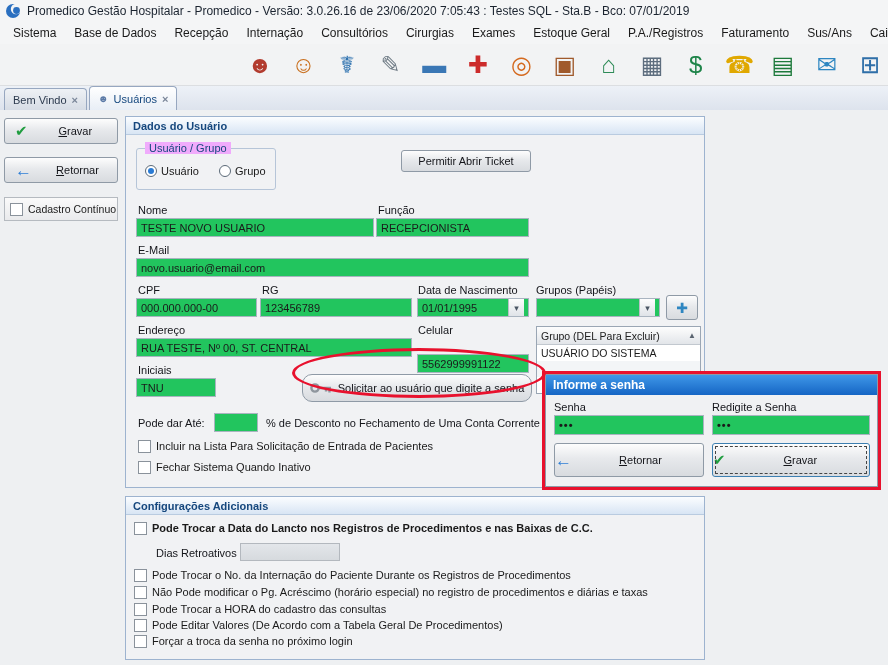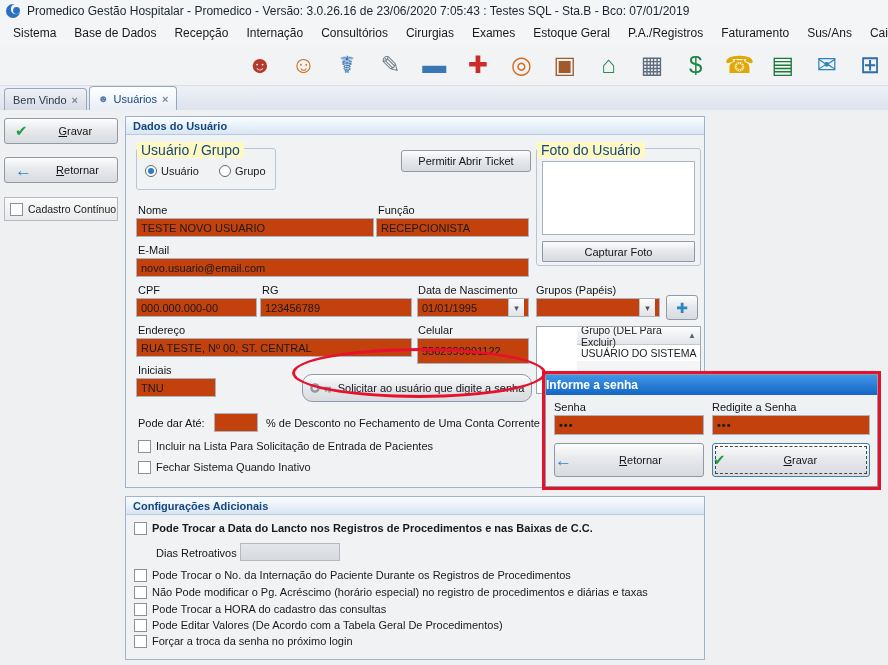--- a/index.html
+++ b/index.html
@@ -24,21 +24,21 @@
           padding-left:4px;box-sizing:border-box;gap:2px;}
   .tab{height:21px;display:flex;align-items:center;gap:5px;padding:0 8px;
        border:1px solid #97a7c0;border-bottom:none;border-radius:4px 4px 0 0;
        background:linear-gradient(#eef1f5,#d6dce5);font-size:11px;color:#2c3a4e;cursor:pointer;}
   .tab.active{background:linear-gradient(#ffffff,#e8eef6);color:#14477e;height:23px;}
   .tab .x{color:#7a8699;font-size:11px;font-weight:bold;}
   .tabicon{font-size:10px;color:#5b7aa6;}
 
   
   .lbl{position:absolute;white-space:nowrap;font-size:11px;color:#14151a;}
-  .inp{position:absolute;background:#c2410c;border:1px solid #a9b4c0;box-sizing:border-box;
+  .inp{position:absolute;background:#22c55e;border:1px solid #a9b4c0;box-sizing:border-box;
        font-size:11px;display:flex;align-items:center;padding:0 4px;overflow:hidden;white-space:nowrap;}
   .inp.disabled{background:linear-gradient(#e3e6ea,#d6dade);border-color:#b3b8be;}
   .combo .arrow{margin-left:auto;width:15px;align-self:stretch;display:flex;align-items:center;
        justify-content:center;background:linear-gradient(#fdfdfd,#dfe3e8);border-left:1px solid #b9c0c8;
        color:#4a5664;font-size:9px;}
   .btn{position:absolute;display:flex;align-items:center;justify-content:center;gap:6px;
        background:linear-gradient(#fdfdfd,#e7e9ec 45%,#d8dbdf);border:1px solid #8f9aa6;
        border-radius:3px;font-size:11px;box-sizing:border-box;cursor:pointer;color:#14151a;}
   .btn.focused{border:1px solid #3c7fb1;outline:1px dashed #444;outline-offset:-4px;}
   .uline{display:block;}
@@ -50,22 +50,22 @@
          box-sizing:border-box;display:inline-block;position:relative;flex:0 0 12px;}
   .radio.checked::after{content:"";position:absolute;left:2px;top:2px;width:6px;height:6px;
          border-radius:50%;background:#2a7bd4;}
 
   
   .panel{position:absolute;background:#f1f2f4;border:1px solid #9db3cf;box-sizing:border-box;}
   .panel-hd{height:17px;background:linear-gradient(#fbfdff,#d8e5f4);border-bottom:1px solid #b9cbe0;
             color:#15477d;font-weight:bold;font-size:11px;display:flex;align-items:center;
             padding-left:7px;}
   .gbox{position:absolute;border:1px solid #b6c5d8;border-radius:3px;box-sizing:border-box;}
-  .gtitle{position:absolute;top:-7px;left:0;background:#fef9c3;padding:0 4px;color:#15477d;
-          font-size:14px;white-space:nowrap;}
+  .gtitle{position:absolute;top:-7px;left:8px;background:#f0abfc;padding:0 4px;color:#15477d;
+          font-size:11px;white-space:nowrap;}
 
   
   .side-btn{left:4px;width:114px;height:26px;justify-content:flex-start;padding-left:10px;}
   .side-chk{position:absolute;left:4px;width:114px;height:24px;background:linear-gradient(#fafafa,#e9eaec);
             border:1px solid #b5bac0;box-sizing:border-box;display:flex;align-items:center;gap:5px;
             padding:0 5px;font-size:10.5px;white-space:nowrap;overflow:hidden;}
   .icon-check{color:#1f9d3f;font-size:15px;font-weight:bold;}
   .icon-arrow{color:#2f7fd6;font-size:17px;font-weight:bold;line-height:1;}
 
   
@@ -74,21 +74,21 @@
             display:flex;align-items:center;justify-content:space-between;padding:0 4px;
             font-size:10.5px;color:#222;}
   .glist-row{height:16px;display:flex;align-items:center;padding-left:4px;font-size:10.5px;}
   .glist-row.alt{background:#f3f5f7;}
 
   
   .red-rect{position:absolute;border:3px solid #e8112d;box-sizing:border-box;z-index:40;background:#f0f1f3;}
   .pwpanel{position:absolute;inset:0;border:1px solid #8f9aa6;box-sizing:border-box;}
   .pw-hd{position:absolute;left:0;top:0;right:0;height:20px;
          background:linear-gradient(#3f97e8,#1565c4);color:#fff;font-weight:bold;font-size:12px;
-         display:flex;align-items:center;}
+         display:flex;align-items:center;padding-left:7px;}
   .red-ellipse{position:absolute;border:3px solid #e8112d;border-radius:50%;z-index:50;pointer-events:none;}
 
   .keybtn{border-radius:10px;justify-content:center;}
   .plusbtn{font-size:14px;color:#2e86c1;font-weight:bold;}
   .photo{position:absolute;background:#fff;border:1px solid #a9b4c0;box-sizing:border-box;}
   .bullets{letter-spacing:1px;font-weight:bold;}
 </style>
 </head>
 <body>
 
@@ -175,27 +175,20 @@
         <div style="position:absolute;left:82px;top:16px;display:flex;align-items:center;gap:4px;">
           <span class="radio"></span>
           <span>Grupo</span>
         </div>
       </div>
 
       <div class="btn" style="left:275px;top:16px;width:130px;height:22px;">
         <span>Permitir Abrir Ticket</span>
       </div>
 
-      <div class="gbox" style="left:410px;top:14px;width:165px;height:118px;">
-        <span class="gtitle">Foto do Usuário</span>
-        <div class="photo" style="left:5px;top:12px;width:153px;height:74px;"></div>
-        <div class="btn" style="left:5px;top:92px;width:153px;height:21px;border-radius:1px;">
-          <span>Capturar Foto</span>
-        </div>
-      </div>
 
       <span class="lbl" style="left:12px;top:70px;text-align:center;">Nome</span>
       <div class="inp" style="left:10px;top:84px;width:238px;height:19px;">
         <span>TESTE NOVO USUARIO</span>
       </div>
       <span class="lbl" style="left:252px;top:70px;">Função</span>
       <div class="inp" style="left:250px;top:84px;width:153px;height:19px;">
         <span>RECEPCIONISTA</span>
       </div>
 
@@ -224,25 +217,25 @@
       </div>
       <div class="btn plusbtn" style="left:540px;top:161px;width:32px;height:25px;">
         <span>✚</span>
       </div>
 
       <span class="lbl" style="left:12px;top:190px;">Endereço</span>
       <div class="inp" style="left:10px;top:204px;width:276px;height:19px;">
         <span>RUA TESTE, Nº 00, ST. CENTRAL</span>
       </div>
       <span class="lbl" style="left:292px;top:190px;">Celular</span>
-      <div class="inp" style="left:291px;top:204px;width:112px;height:26px;">
+      <div class="inp" style="left:291px;top:220px;width:112px;height:19px;">
         <span>5562999991122</span>
       </div>
 
-      <div class="glist" style="left:410px;top:192px;width:165px;height:68px;padding-left:40px;">
+      <div class="glist" style="left:410px;top:192px;width:165px;height:68px;">
         <div class="glist-hd">
           <span>Grupo (DEL Para Excluir)</span>
           <span style="font-size:8px;color:#5a6470;">▲</span>
         </div>
         <div class="glist-row">
           <span>USUÁRIO DO SISTEMA</span>
         </div>
         <div class="glist-row alt"></div>
         <div class="glist-row"></div>
       </div>

